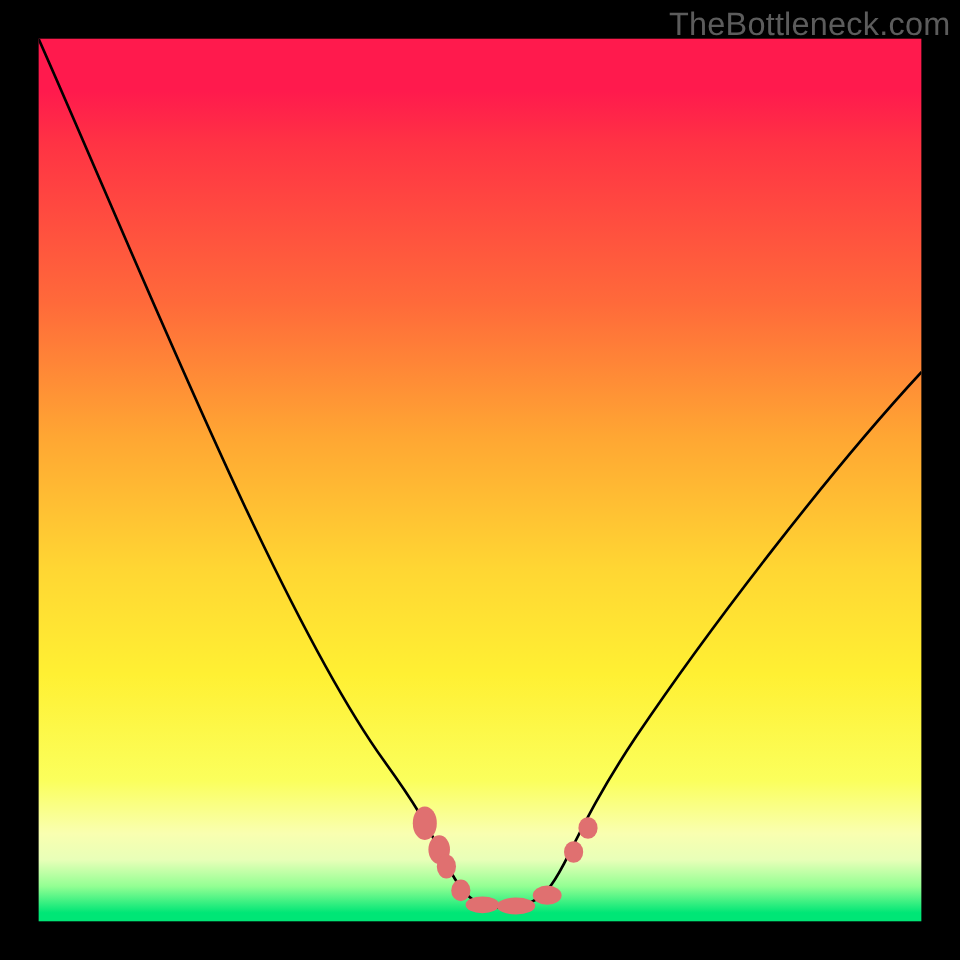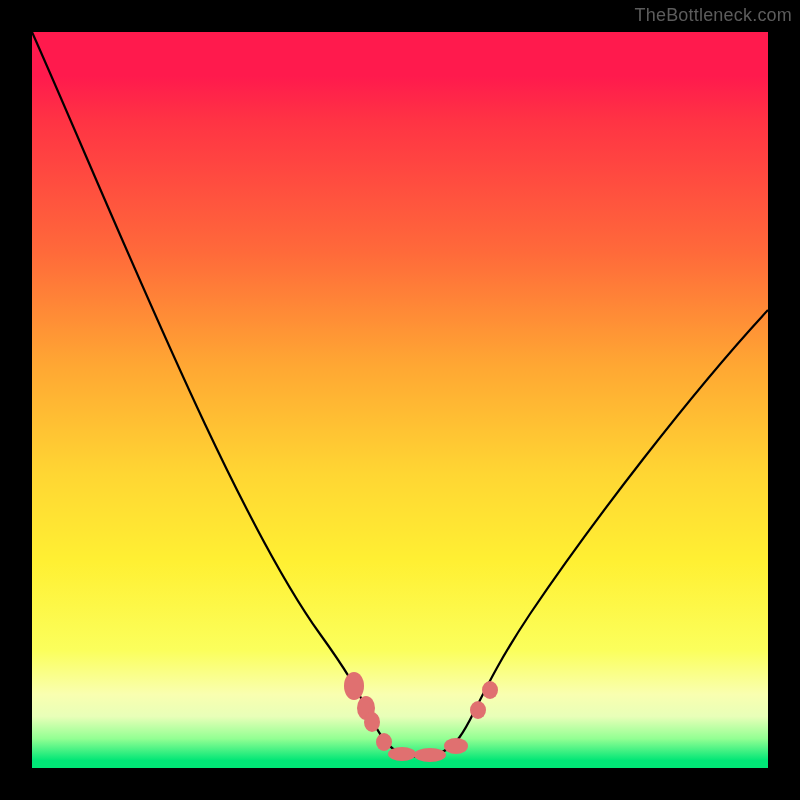--- a/index.html
+++ b/index.html
@@ -51,21 +51,21 @@
   }
   .beads svg {
     position: absolute;
     inset: 0;
   }
   .watermark {
     position: absolute;
     top: 5px;
     right: 8px;
     font-family: Arial, Helvetica, sans-serif;
-    font-size: 18px;
+    font-size: 27px;
     font-weight: 500;
     color: #5c5c5c;
     letter-spacing: 0.2px;
   }
 </style>
 </head>
 <body>
 
 <div class="frame">
   <div class="plot">

